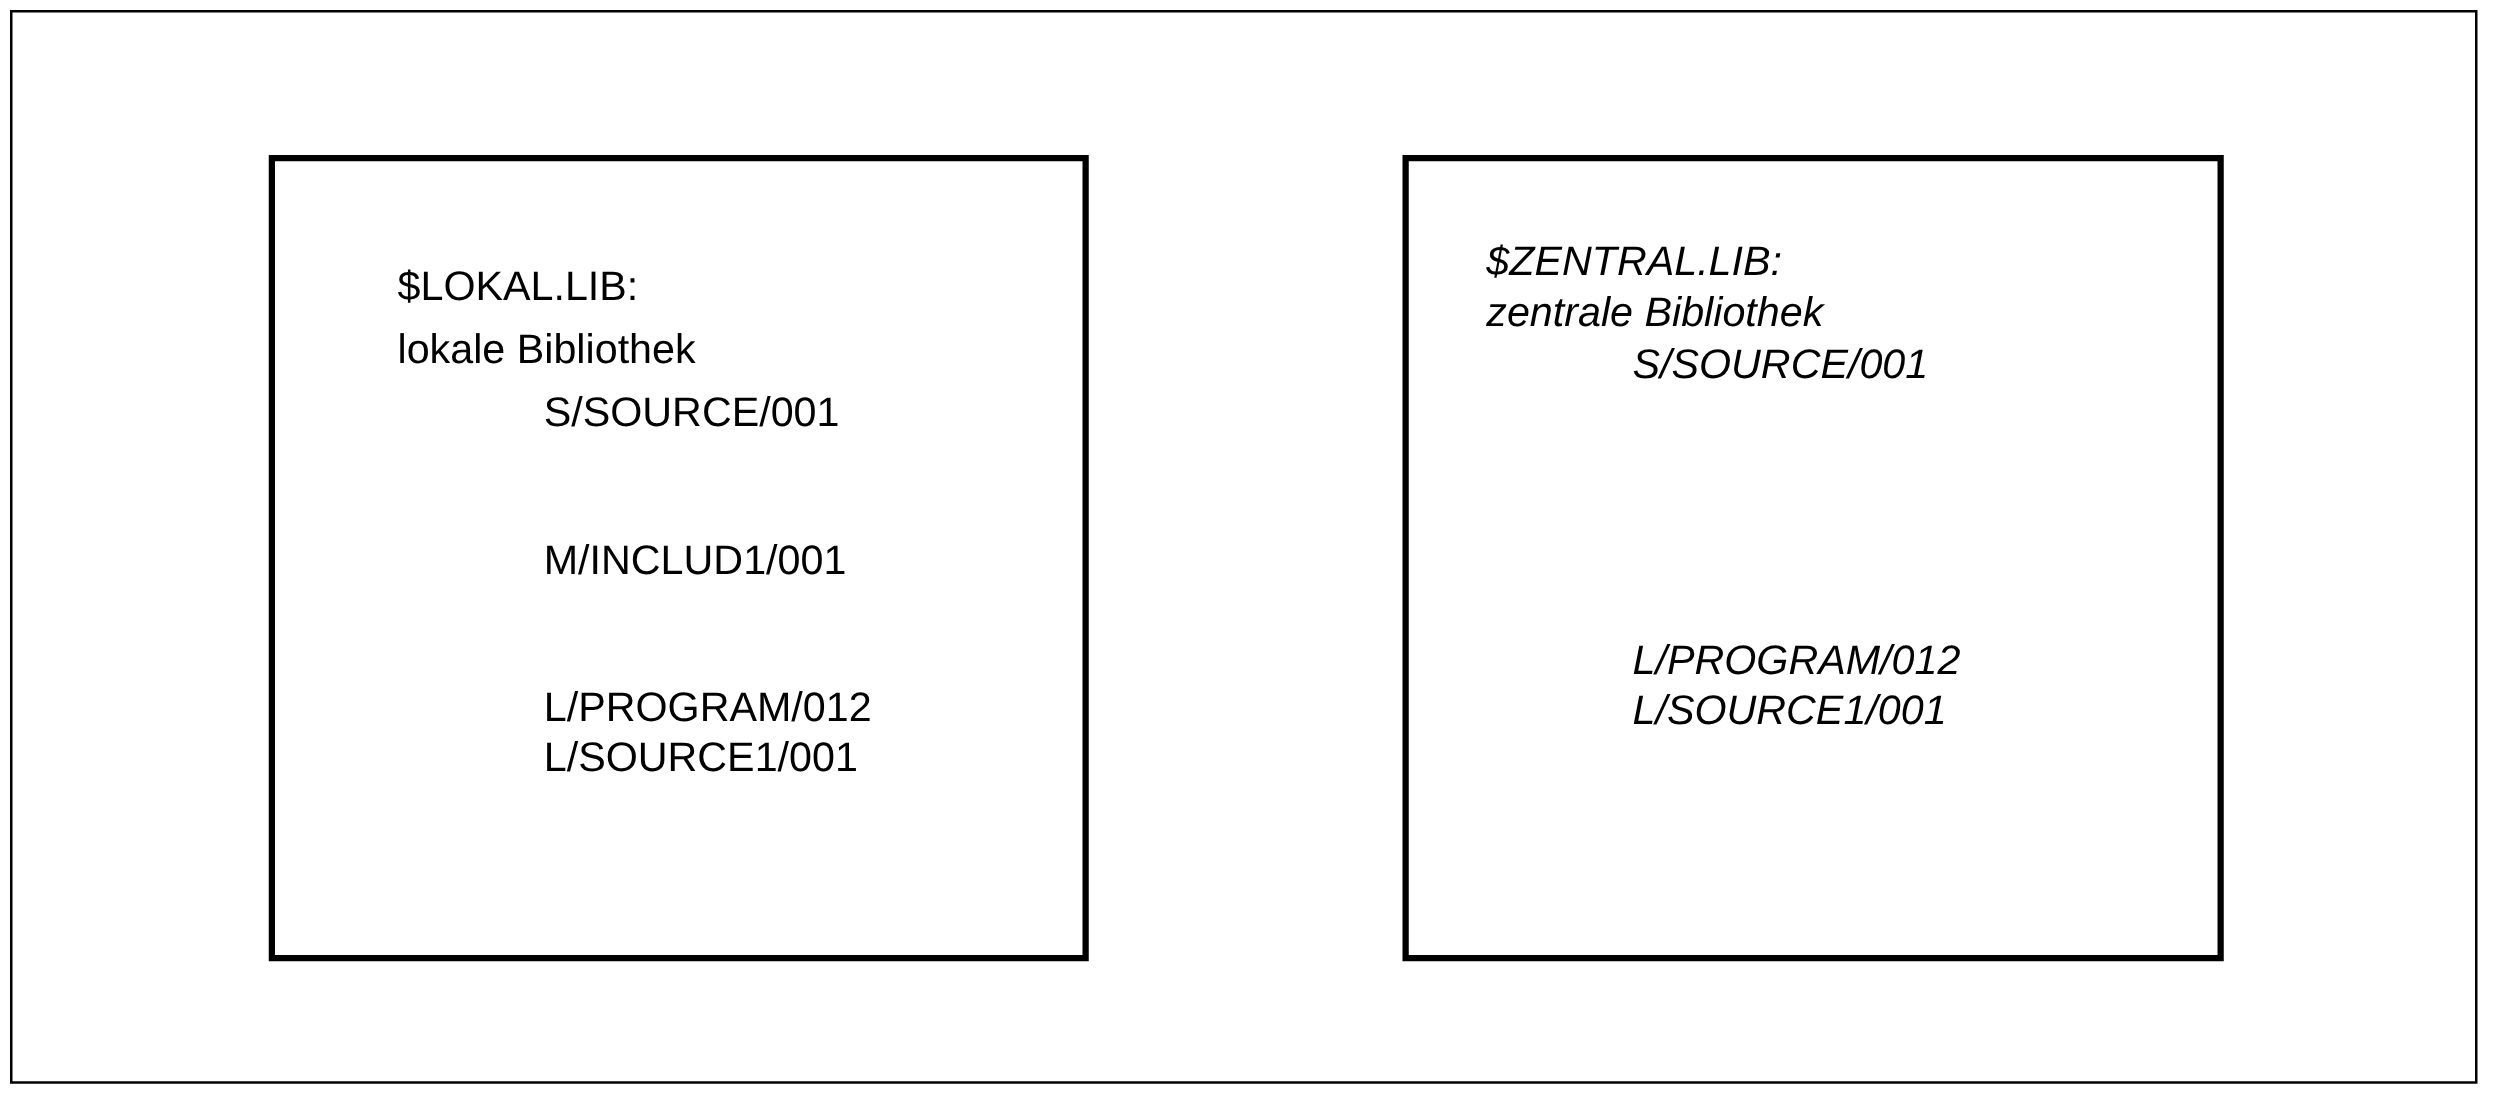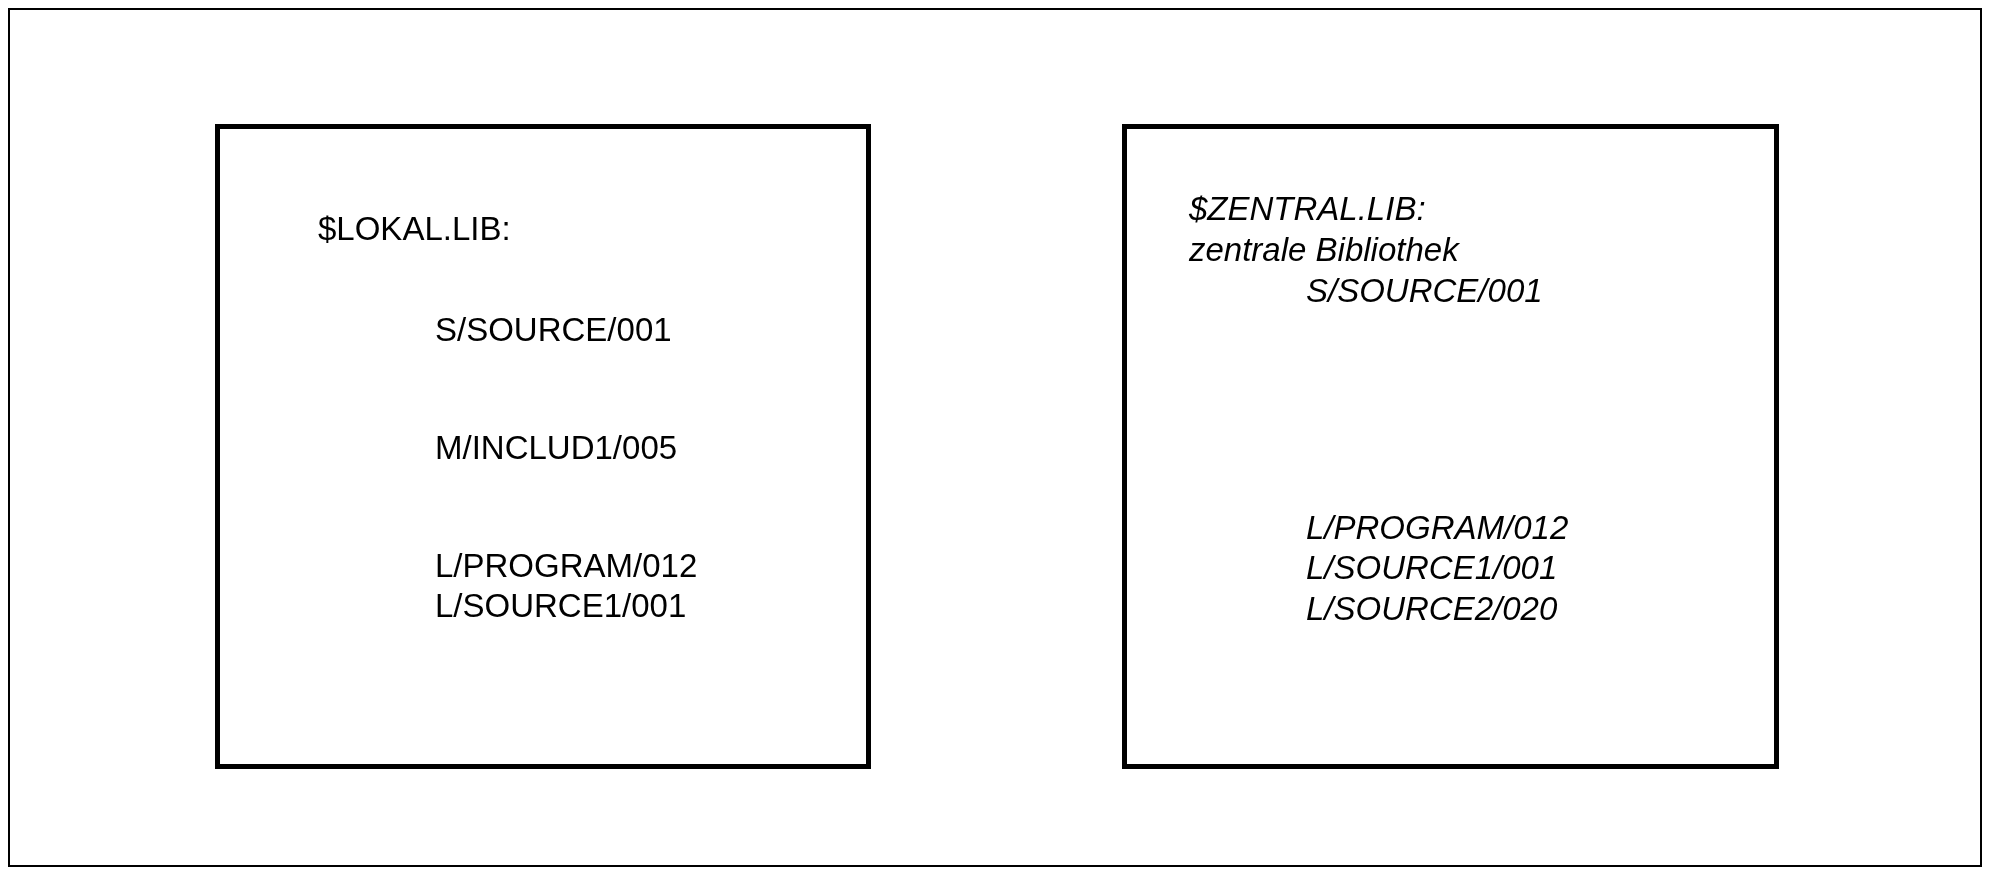--- a/index.html
+++ b/index.html
@@ -101,31 +101,31 @@
 </head>
 <body>
 
 <div id="canvas">
 
   <div class="outer-frame"></div>
 
   <div class="lib-box" id="box-lokal">
     <div class="box-inner">
       <div class="lib-line lvl0" id="lokal-l0">$LOKAL.LIB:</div>
+      <div class="lib-line lvl0" id="lokal-l1">lokale Bibliothek</div>
       <div class="lib-line lvl1" id="lokal-l2">S/SOURCE/001</div>
-      <div class="lib-line lvl1" id="lokal-l3">M/INCLUD1/005</div>
+      <div class="lib-line lvl1" id="lokal-l3">M/INCLUD1/001</div>
       <div class="lib-line lvl1" id="lokal-l4">L/PROGRAM/012</div>
       <div class="lib-line lvl1" id="lokal-l5">L/SOURCE1/001</div>
     </div>
   </div>
 
   <div class="lib-box" id="box-zentral">
     <div class="box-inner">
       <div class="lib-line lvl0" id="zentral-l0">$ZENTRAL.LIB:</div>
       <div class="lib-line lvl0" id="zentral-l1">zentrale Bibliothek</div>
       <div class="lib-line lvl1" id="zentral-l2">S/SOURCE/001</div>
       <div class="lib-line lvl1" id="zentral-l6">L/PROGRAM/012</div>
       <div class="lib-line lvl1" id="zentral-l7">L/SOURCE1/001</div>
-      <div class="lib-line lvl1" id="zentral-l8">L/SOURCE2/020</div>
     </div>
   </div>
 
 </div>
 
 </body></html>

